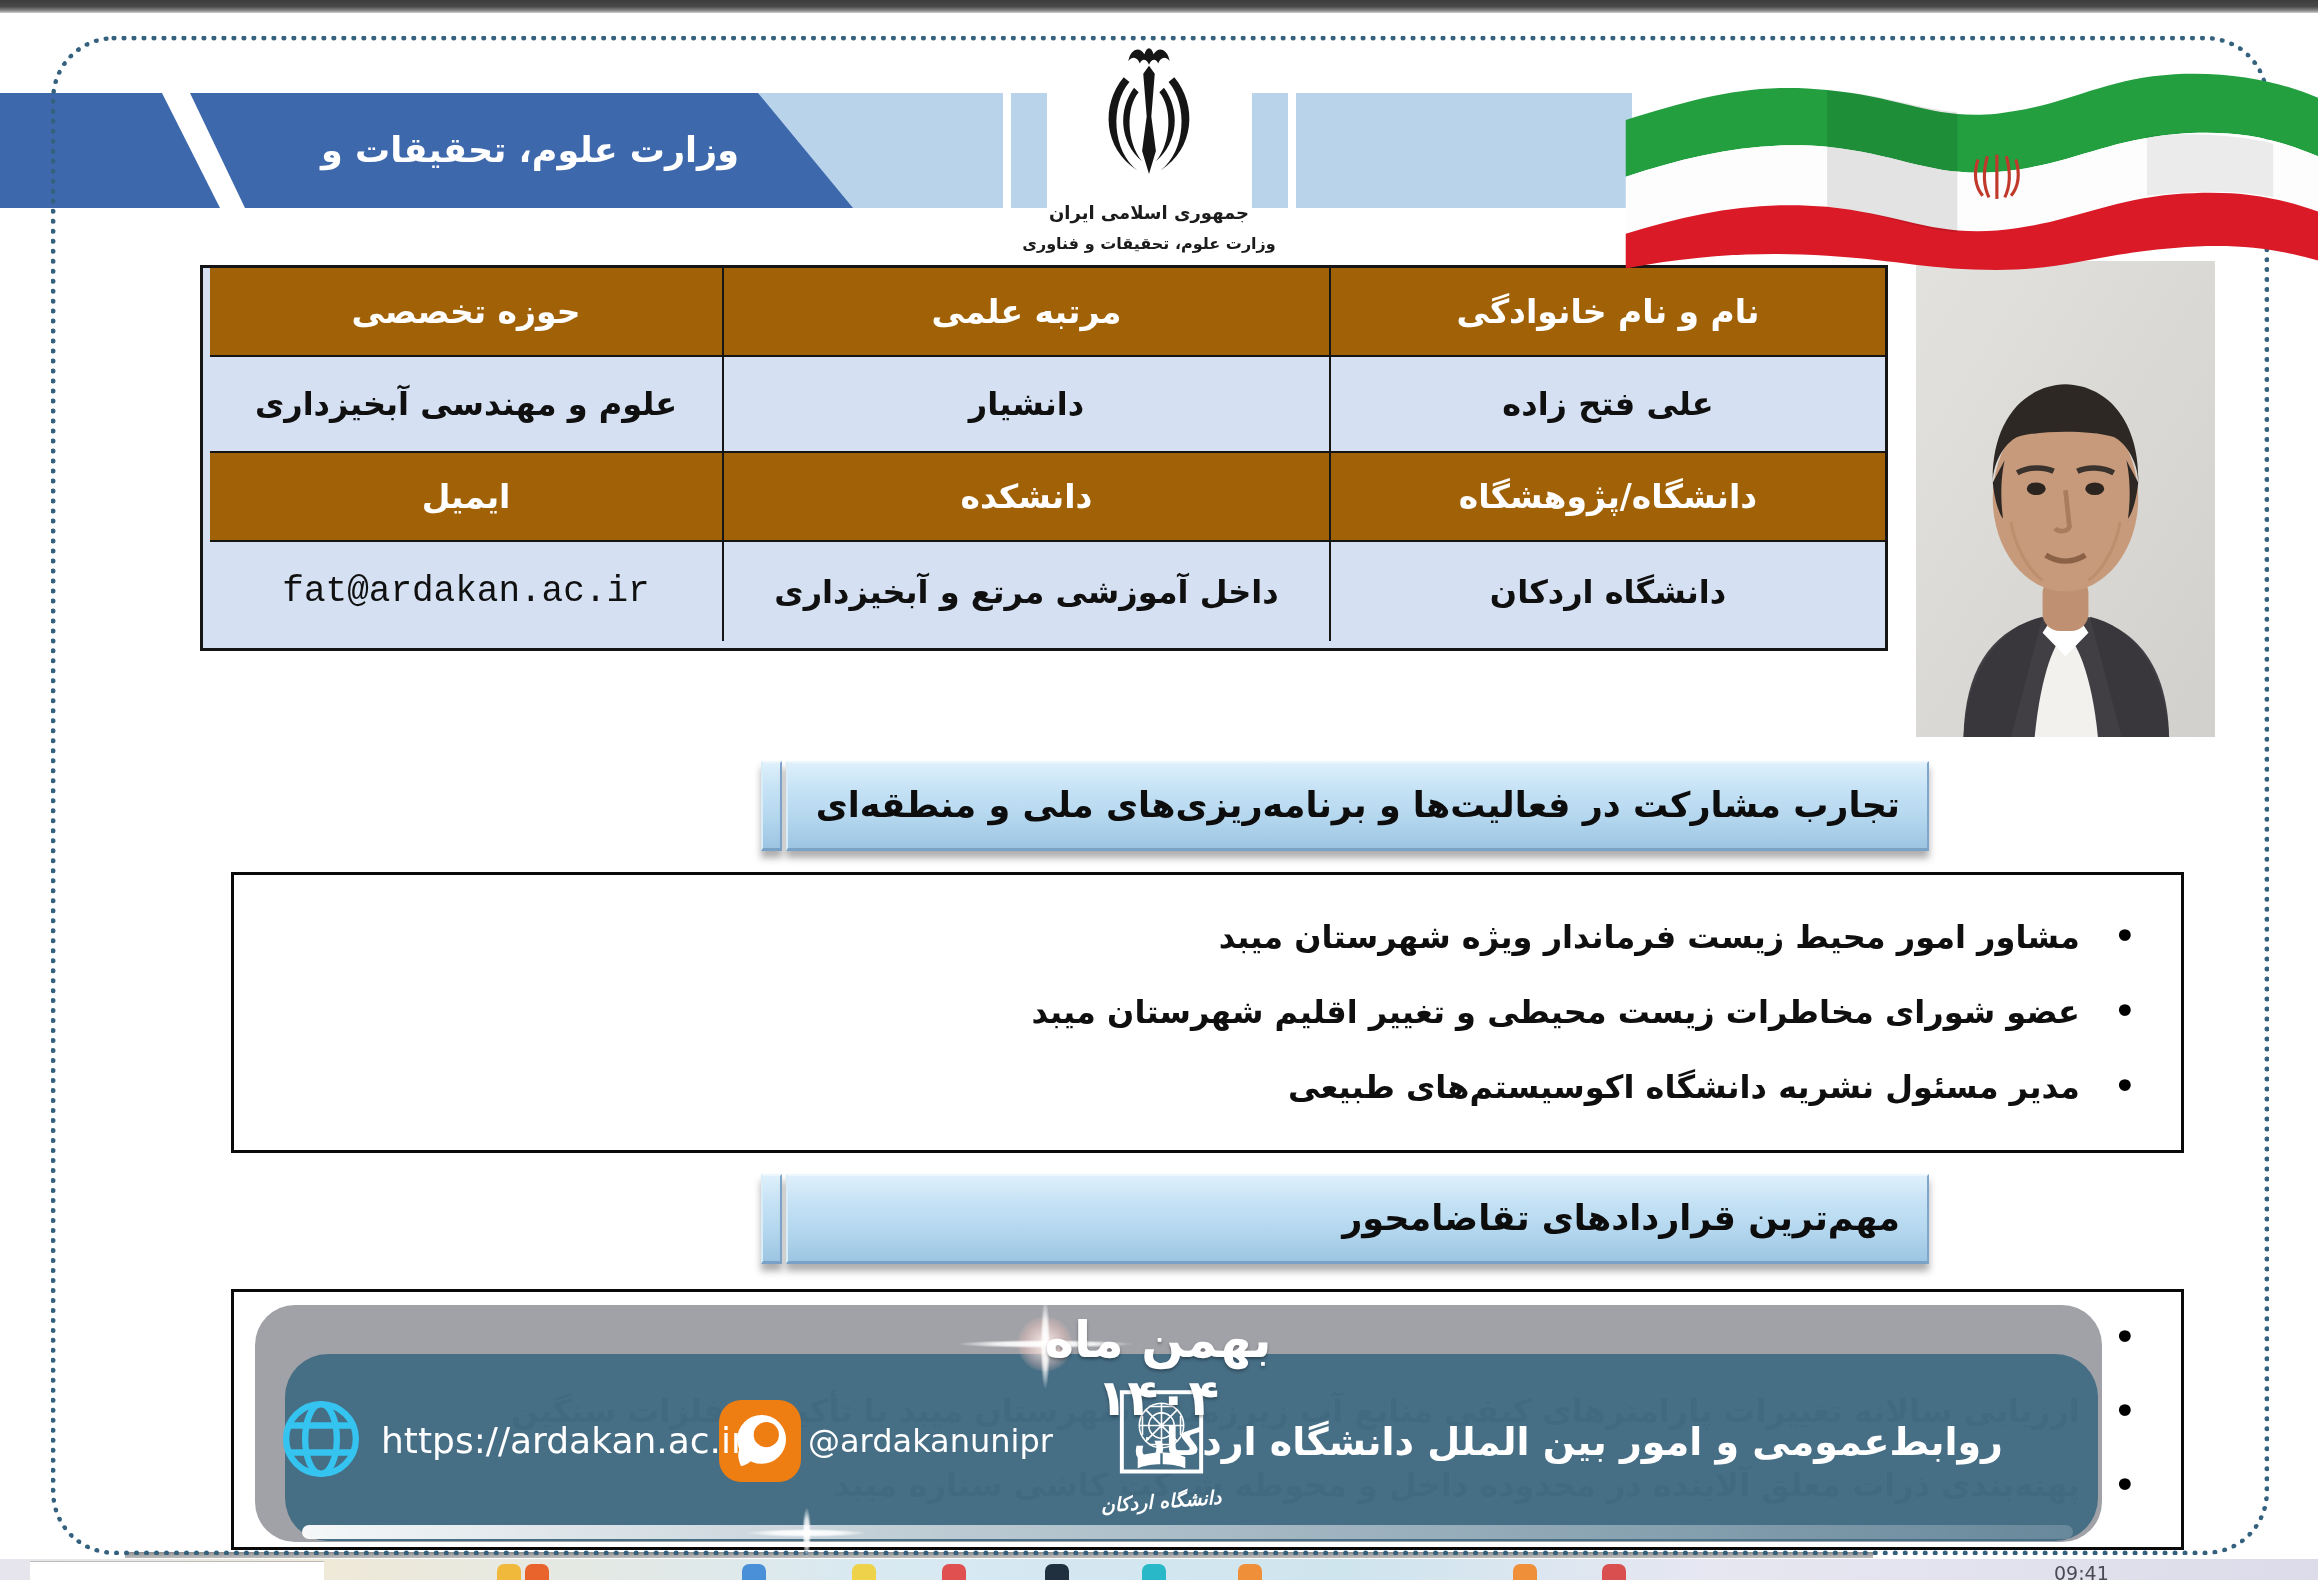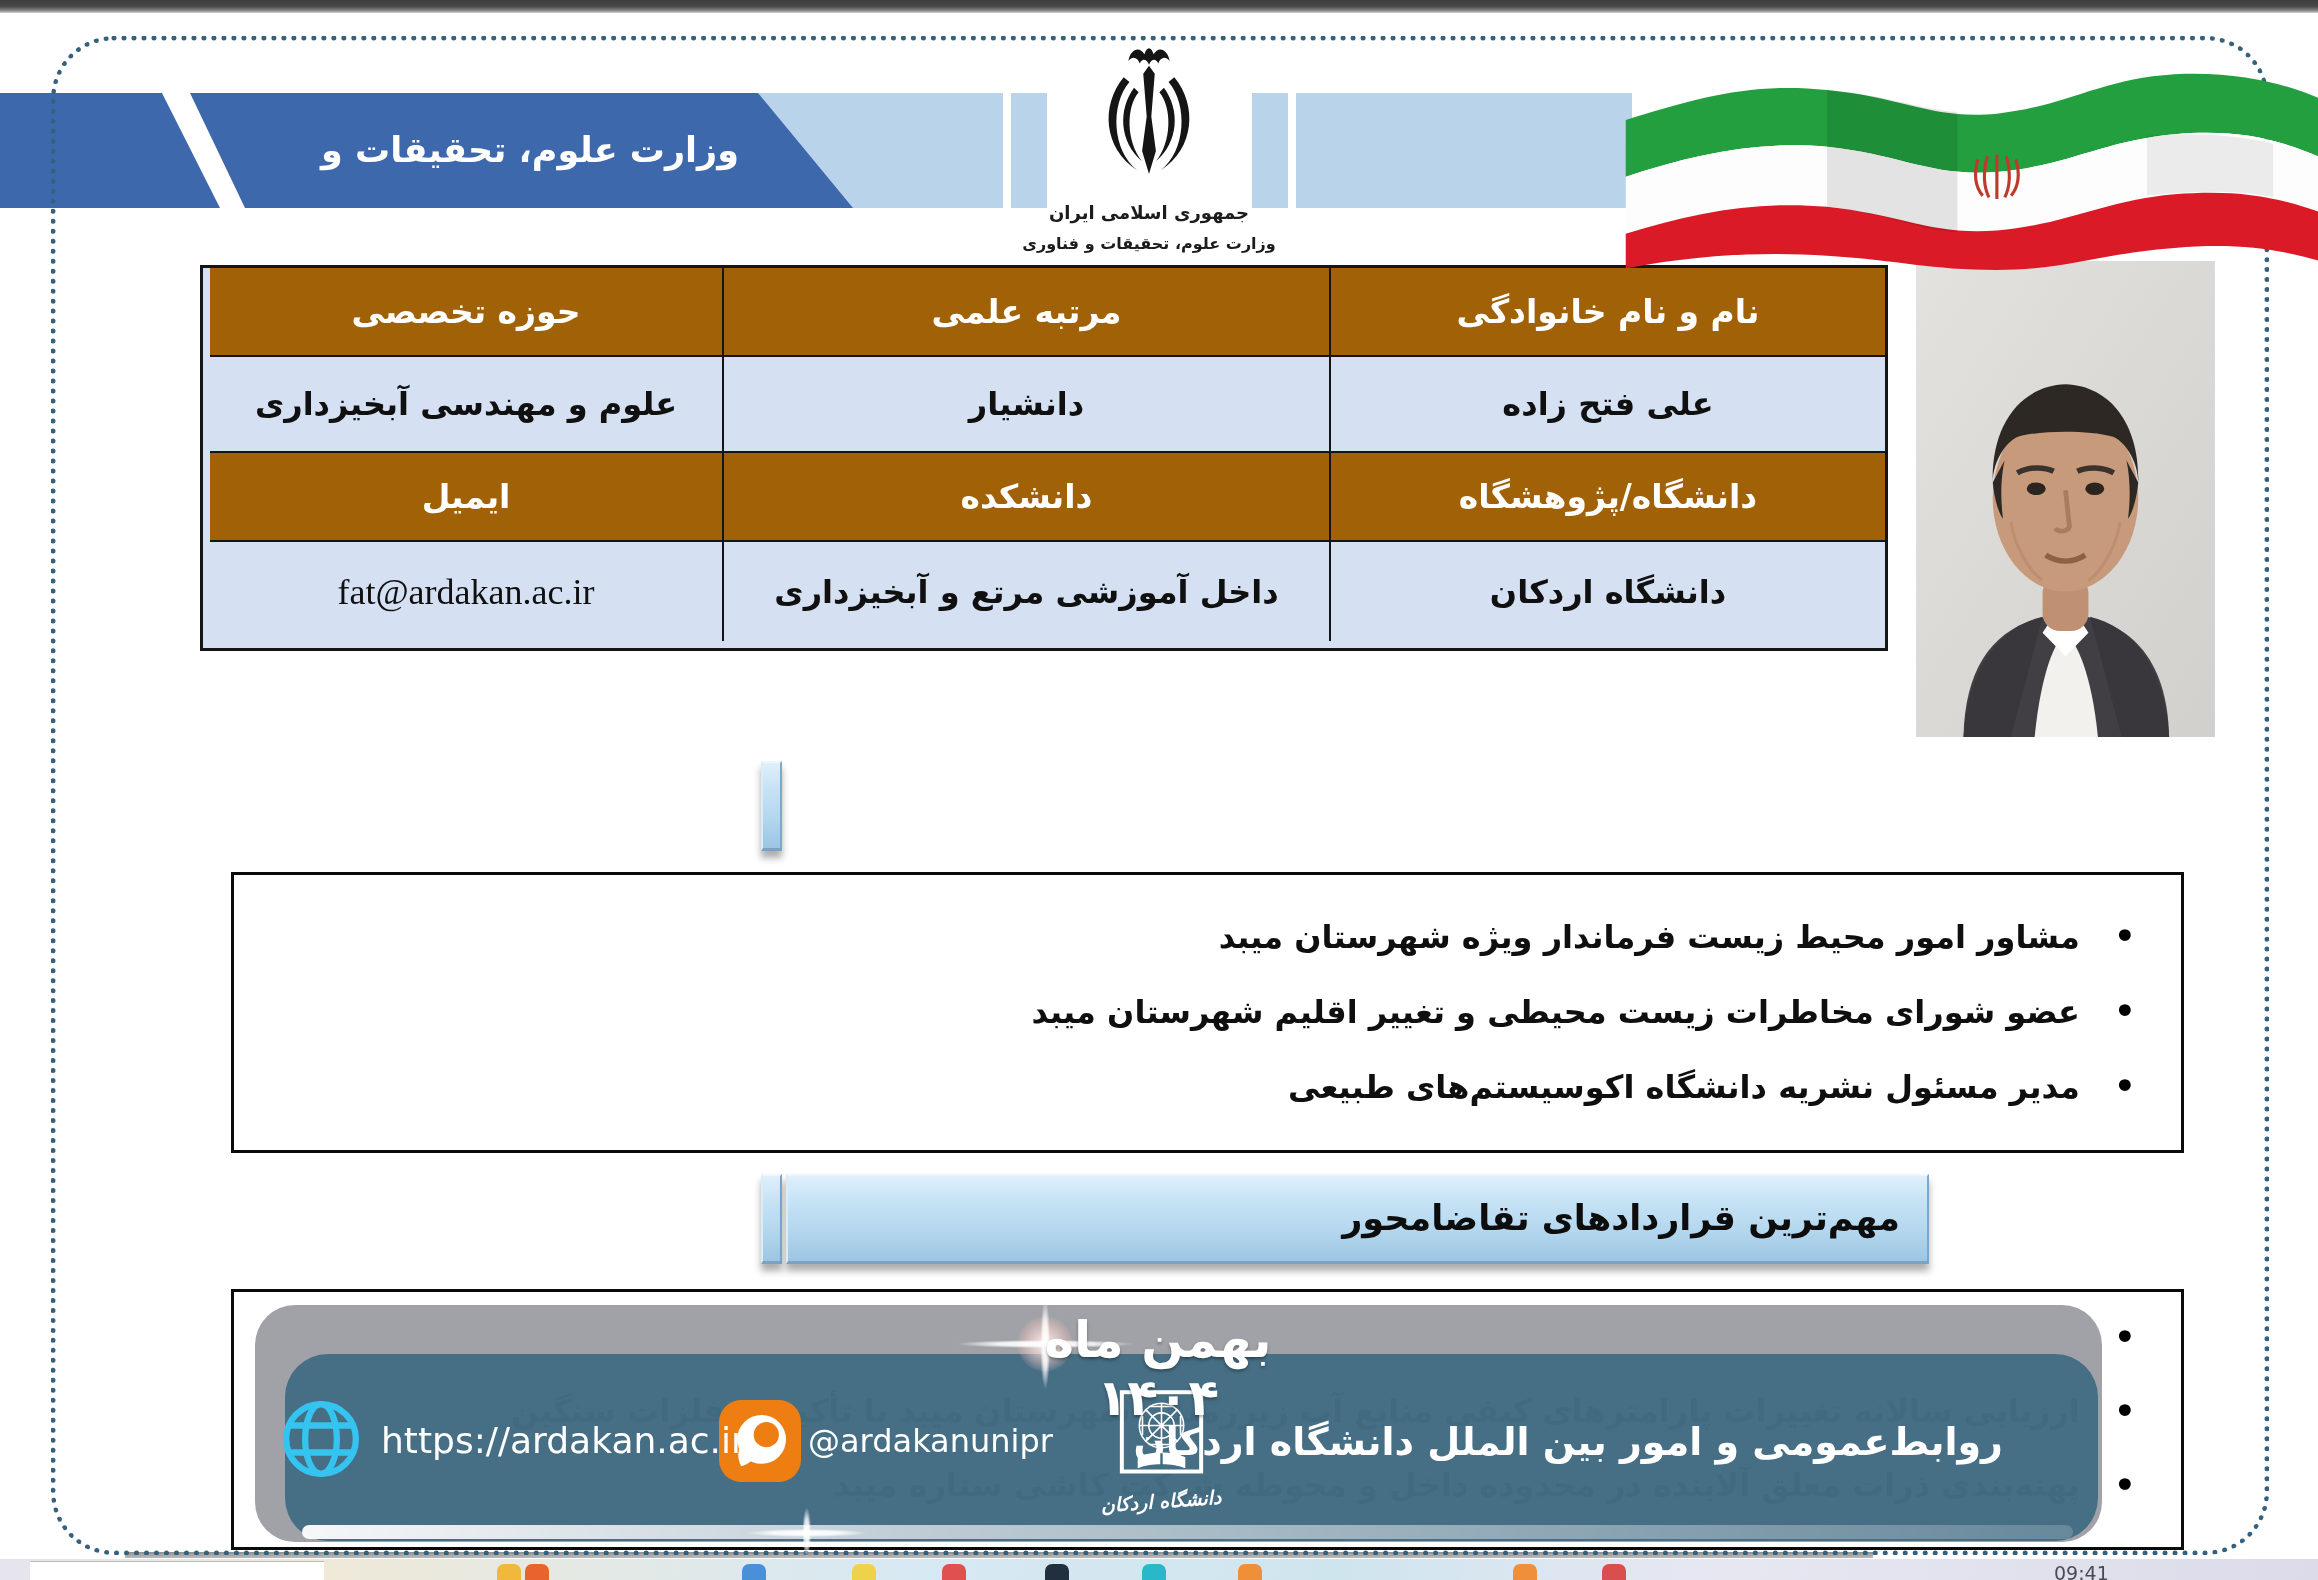--- a/index.html
+++ b/index.html
@@ -27,21 +27,21 @@
   
   .ptable{left:200px;top:265px;width:1682px;height:380px;border:3.2px solid #151515;
           display:grid;grid-template-columns:556px 607px 512px;
           grid-template-rows:89px 96px 89px 99px;direction:rtl;z-index:4;background:#d5e1f2;}
   .pcell{display:flex;align-items:center;justify-content:center;font-size:32px;font-weight:bold;
          border-left:2.4px solid #151515;border-bottom:2.4px solid #151515;direction:rtl;}
   .pcell:nth-child(3n){border-left:none;}
   .pcell.lastrow{border-bottom:none;}
   .hcell{background:#a16207;color:#ffffff;font-size:33px;}
   .dcell{background:#d5e1f2;color:#101010;}
-  .email{font-family:Liberation Serif, serif;font-weight:normal;font-size:36px;direction:ltr;}
+  .email{font-family:Liberation Mono, monospace;font-weight:normal;font-size:36px;direction:ltr;}
 
   
   .sec-bar{background:linear-gradient(180deg,#def0fb 0%,#c6e2f5 30%,#b5d8ef 62%,#9dc5e2 100%);
            border-top:2.4px solid #ecf7fd;border-left:2.4px solid #d9edf9;
            border-right:2.4px solid #7fa7cc;border-bottom:3.2px solid #7aa2c6;
            box-shadow:0 7.1px 7.1px rgba(40,40,40,0.38);z-index:4;}
   .sec-title{direction:rtl;color:#0d0d0d;font-weight:bold;font-size:35px;line-height:85px;
              padding-right:27px;text-align:right;}
 
   
@@ -174,20 +174,23 @@
     <path d="M204,266 C216,260 236,260 250,268" stroke="#3a322c" stroke-width="7" fill="none"></path>
     <ellipse cx="152" cy="288" rx="12" ry="8" fill="#2b241f"></ellipse>
     <ellipse cx="226" cy="288" rx="12" ry="8" fill="#2b241f"></ellipse>
     <path d="M189,290 L194,336 C192,342 180,344 176,338" stroke="#a87c5f" stroke-width="6" fill="none"></path>
     <path d="M164,372 C180,382 198,382 214,372" stroke="#8c6246" stroke-width="7" fill="none"></path>
     <path d="M120,330 C124,356 140,390 160,404" stroke="#b68968" stroke-width="4" fill="none" opacity="0.6"></path>
     <path d="M258,330 C254,356 238,390 218,404" stroke="#b68968" stroke-width="4" fill="none" opacity="0.6"></path>
   </svg>
 
   <div class="abs sec-bar" style="left:761px;top:761px;width:17.4px;height:85px;"></div>
+  <div class="abs sec-bar" style="left:786px;top:761px;width:1139px;height:85px;">
+    <div class="sec-title">تجارب مشارکت در فعالیت‌ها و برنامه‌ریزی‌های ملی و منطقه‌ای</div>
+  </div>
 
   <div class="abs bullet-box" style="left:231px;top:872px;width:1947px;height:275px;">
     <div class="bullets" style="top:24px;">
       <div class="bullet-li">
         <span class="bullet-dot">•</span>
         <span class="bullet-text">مشاور امور محیط زیست فرماندار ویژه شهرستان میبد</span>
       </div>
       <div class="bullet-li">
         <span class="bullet-dot">•</span>
         <span class="bullet-text">عضو شورای مخاطرات زیست محیطی و تغییر اقلیم شهرستان میبد</span>

